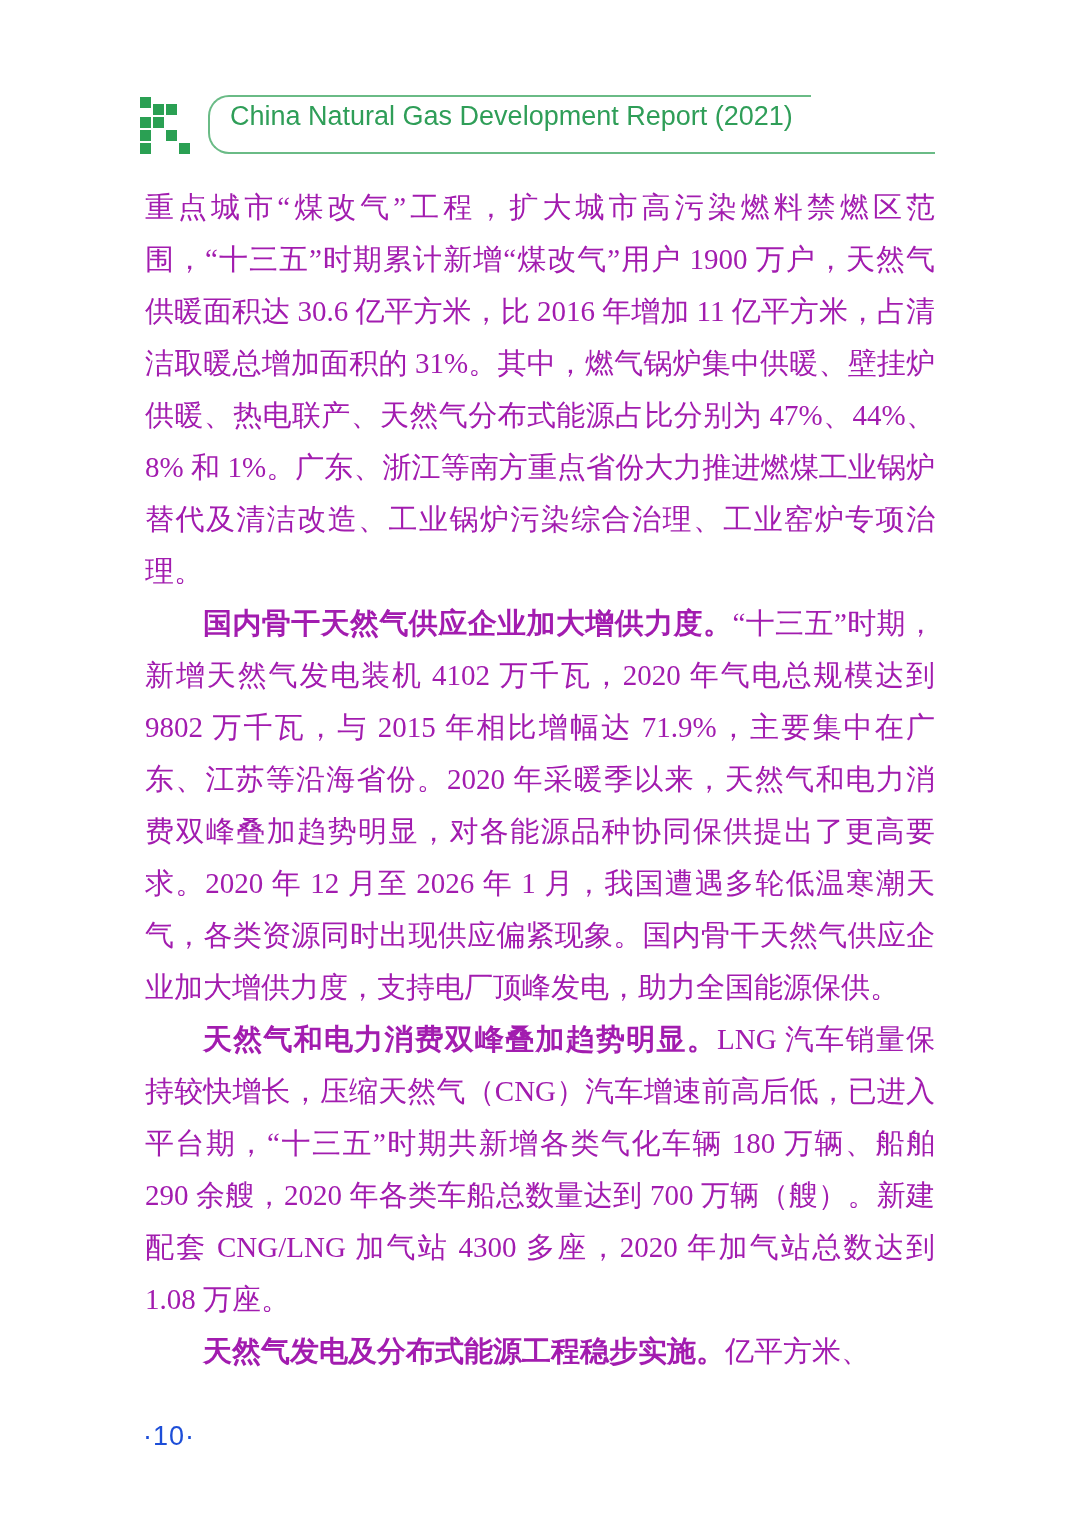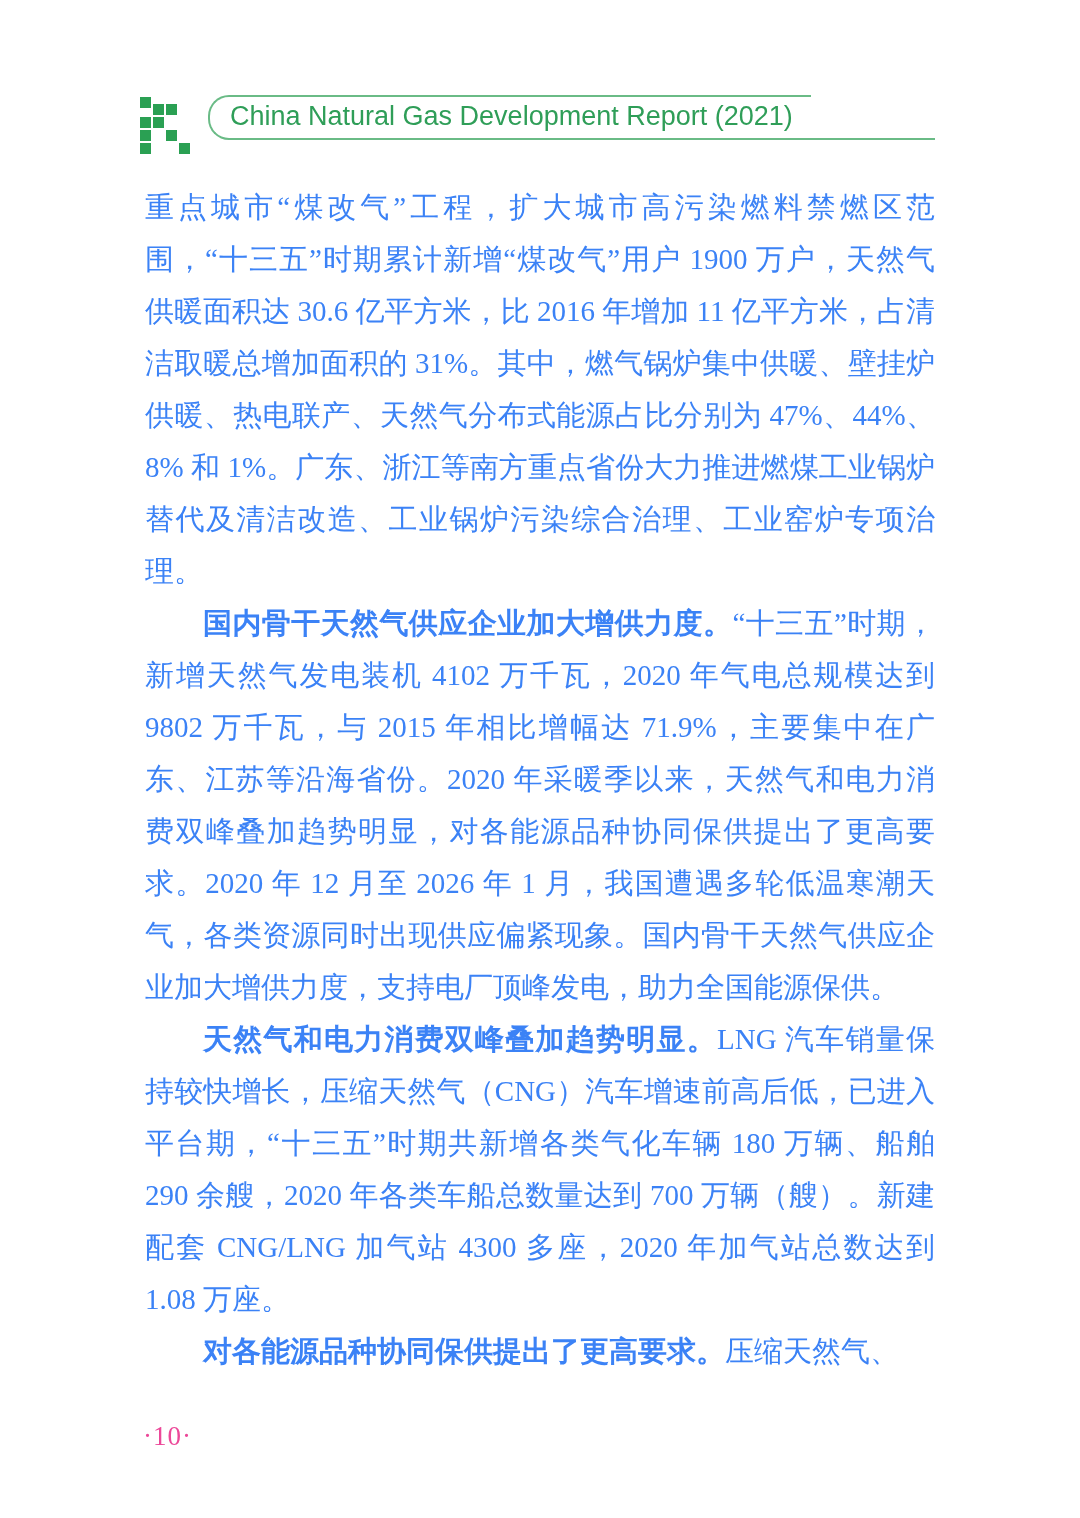--- a/index.html
+++ b/index.html
@@ -45,53 +45,53 @@
   .title-wrap {
     display: flex;
     flex: 1;
     align-items: flex-end;
     margin-left: 14px;
   }
   .title-pill {
     border: 2px solid #6abb86;
     border-right: none;
     border-radius: 21px 0 0 21px;
-    padding: 3px 18px 6px 20px;
+    padding: 3px 18px 20px 20px;
     color: #2f9e58;
     font-family: "Liberation Sans", "DejaVu Sans", sans-serif;
     font-size: 27px;
     line-height: 1.2;
     white-space: nowrap;
   }
   .title-underline {
     flex: 1;
     height: 2px;
     background: #6abb86;
   }
 
   
   .body-text {
     margin: 26px 145px 0 145px;
     font-size: 29px;
     line-height: 52px;
-    color: #3b82f6;
+    color: #a21caf;
     text-align: justify;
   }
   .para { margin: 0; }
   .para.indent { text-indent: 2em; }
   .lead { font-weight: bold; }
 
   
   .page-num {
     position: absolute;
     left: 143px;
     bottom: 66px;
-    font-family: Liberation Serif, serif;
+    font-family: Liberation Sans, sans-serif;
     font-size: 27px;
-    color: #ec4899;
+    color: #1d4ed8;
     letter-spacing: 1px;
   }
 </style>
 </head>
 <body>
 
 <div class="page">
 
   <div class="header">
     <div class="logo">
@@ -111,18 +111,18 @@
     </div>
   </div>
 
   <div class="body-text">
     <p class="para"><span class="lead"></span><span>重点城市“煤改气”工程，扩大城市高污染燃料禁燃区范围，“十三五”时期累计新增“煤改气”用户 1900 万户，天然气供暖面积达 30.6 亿平方米，比 2016 年增加 11 亿平方米，占清洁取暖总增加面积的 31%。其中，燃气锅炉集中供暖、壁挂炉供暖、热电联产、天然气分布式能源占比分别为 47%、44%、8% 和 1%。广东、浙江等南方重点省份大力推进燃煤工业锅炉替代及清洁改造、工业锅炉污染综合治理、工业窑炉专项治理。</span></p>
 
     <p class="para indent"><span class="lead">国内骨干天然气供应企业加大增供力度。</span><span>“十三五”时期，新增天然气发电装机 4102 万千瓦，2020 年气电总规模达到 9802 万千瓦，与 2015 年相比增幅达 71.9%，主要集中在广东、江苏等沿海省份。2020 年采暖季以来，天然气和电力消费双峰叠加趋势明显，对各能源品种协同保供提出了更高要求。2020 年 12 月至 2026 年 1 月，我国遭遇多轮低温寒潮天气，各类资源同时出现供应偏紧现象。国内骨干天然气供应企业加大增供力度，支持电厂顶峰发电，助力全国能源保供。</span></p>
 
     <p class="para indent"><span class="lead">天然气和电力消费双峰叠加趋势明显。</span><span>LNG 汽车销量保持较快增长，压缩天然气（CNG）汽车增速前高后低，已进入平台期，“十三五”时期共新增各类气化车辆 180 万辆、船舶 290 余艘，2020 年各类车船总数量达到 700 万辆（艘）。新建配套 CNG/LNG 加气站 4300 多座，2020 年加气站总数达到 1.08 万座。</span></p>
 
-    <p class="para indent"><span class="lead">对各能源品种协同保供提出了更高要求。</span><span>压缩天然气、</span></p>
+    <p class="para indent"><span class="lead">天然气发电及分布式能源工程稳步实施。</span><span>亿平方米、</span></p>
   </div>
 
   <div class="page-num">·10·</div>
 
 </div>
 
 </body></html>

